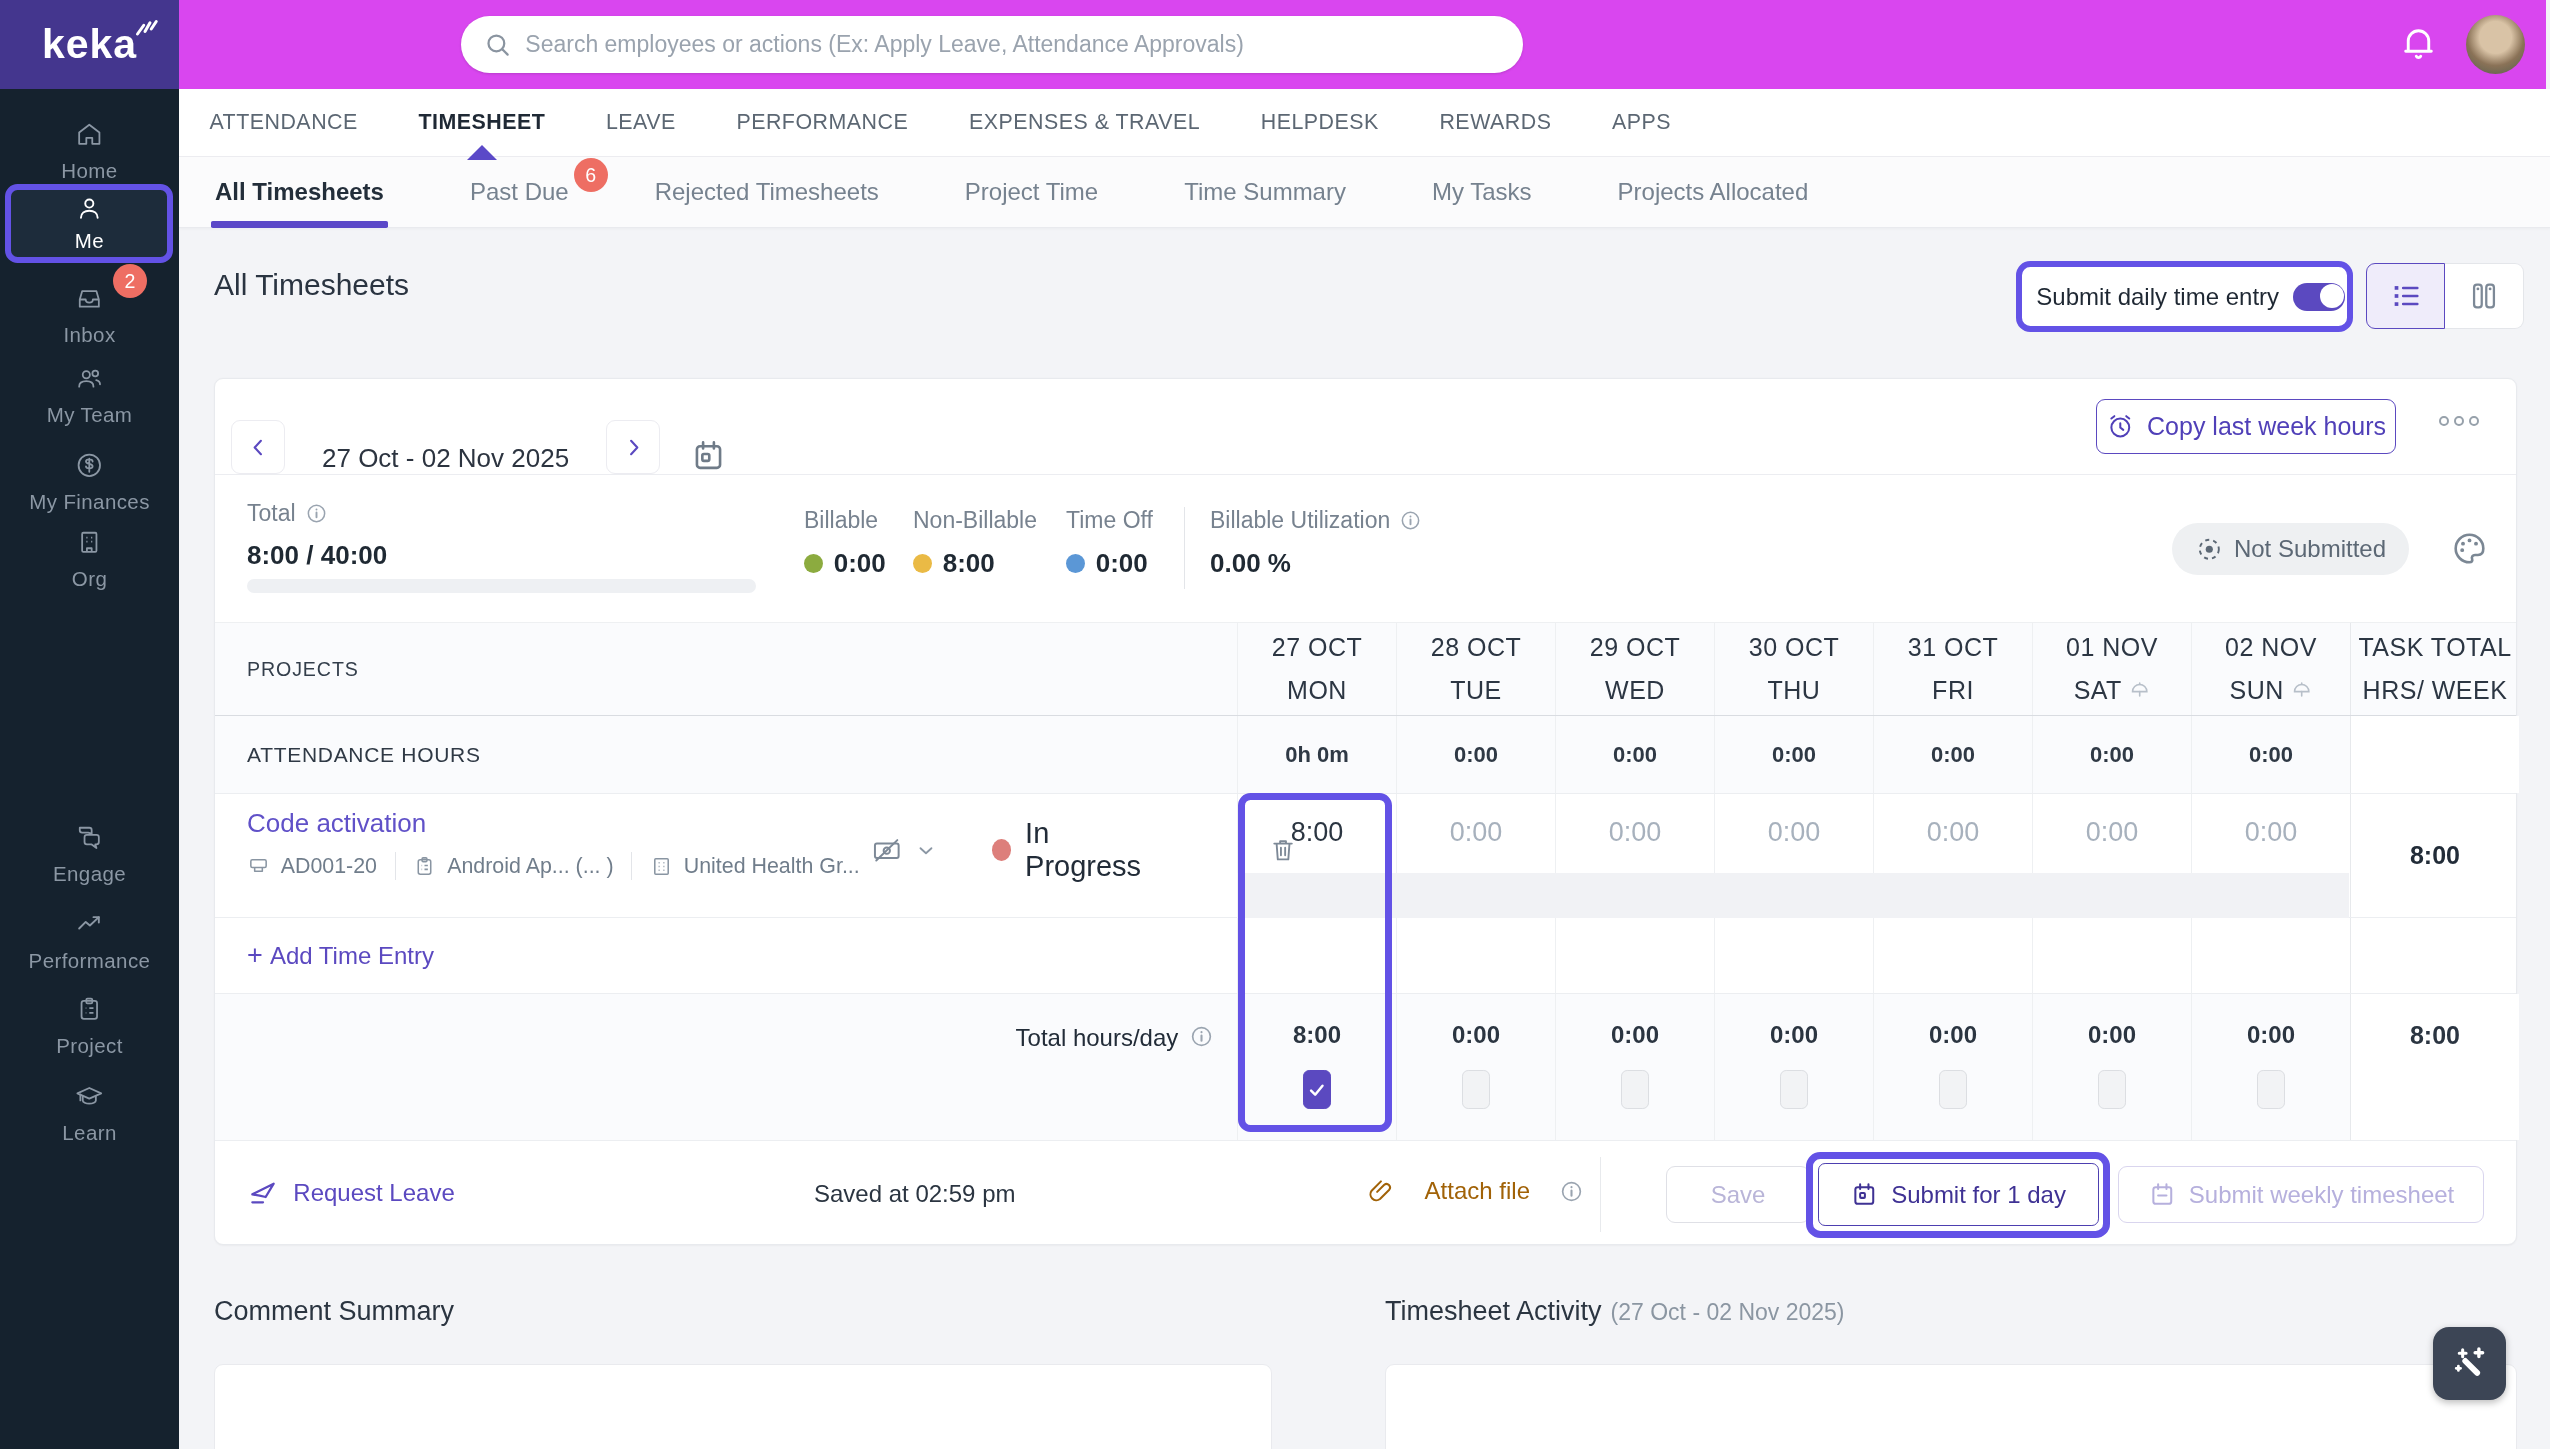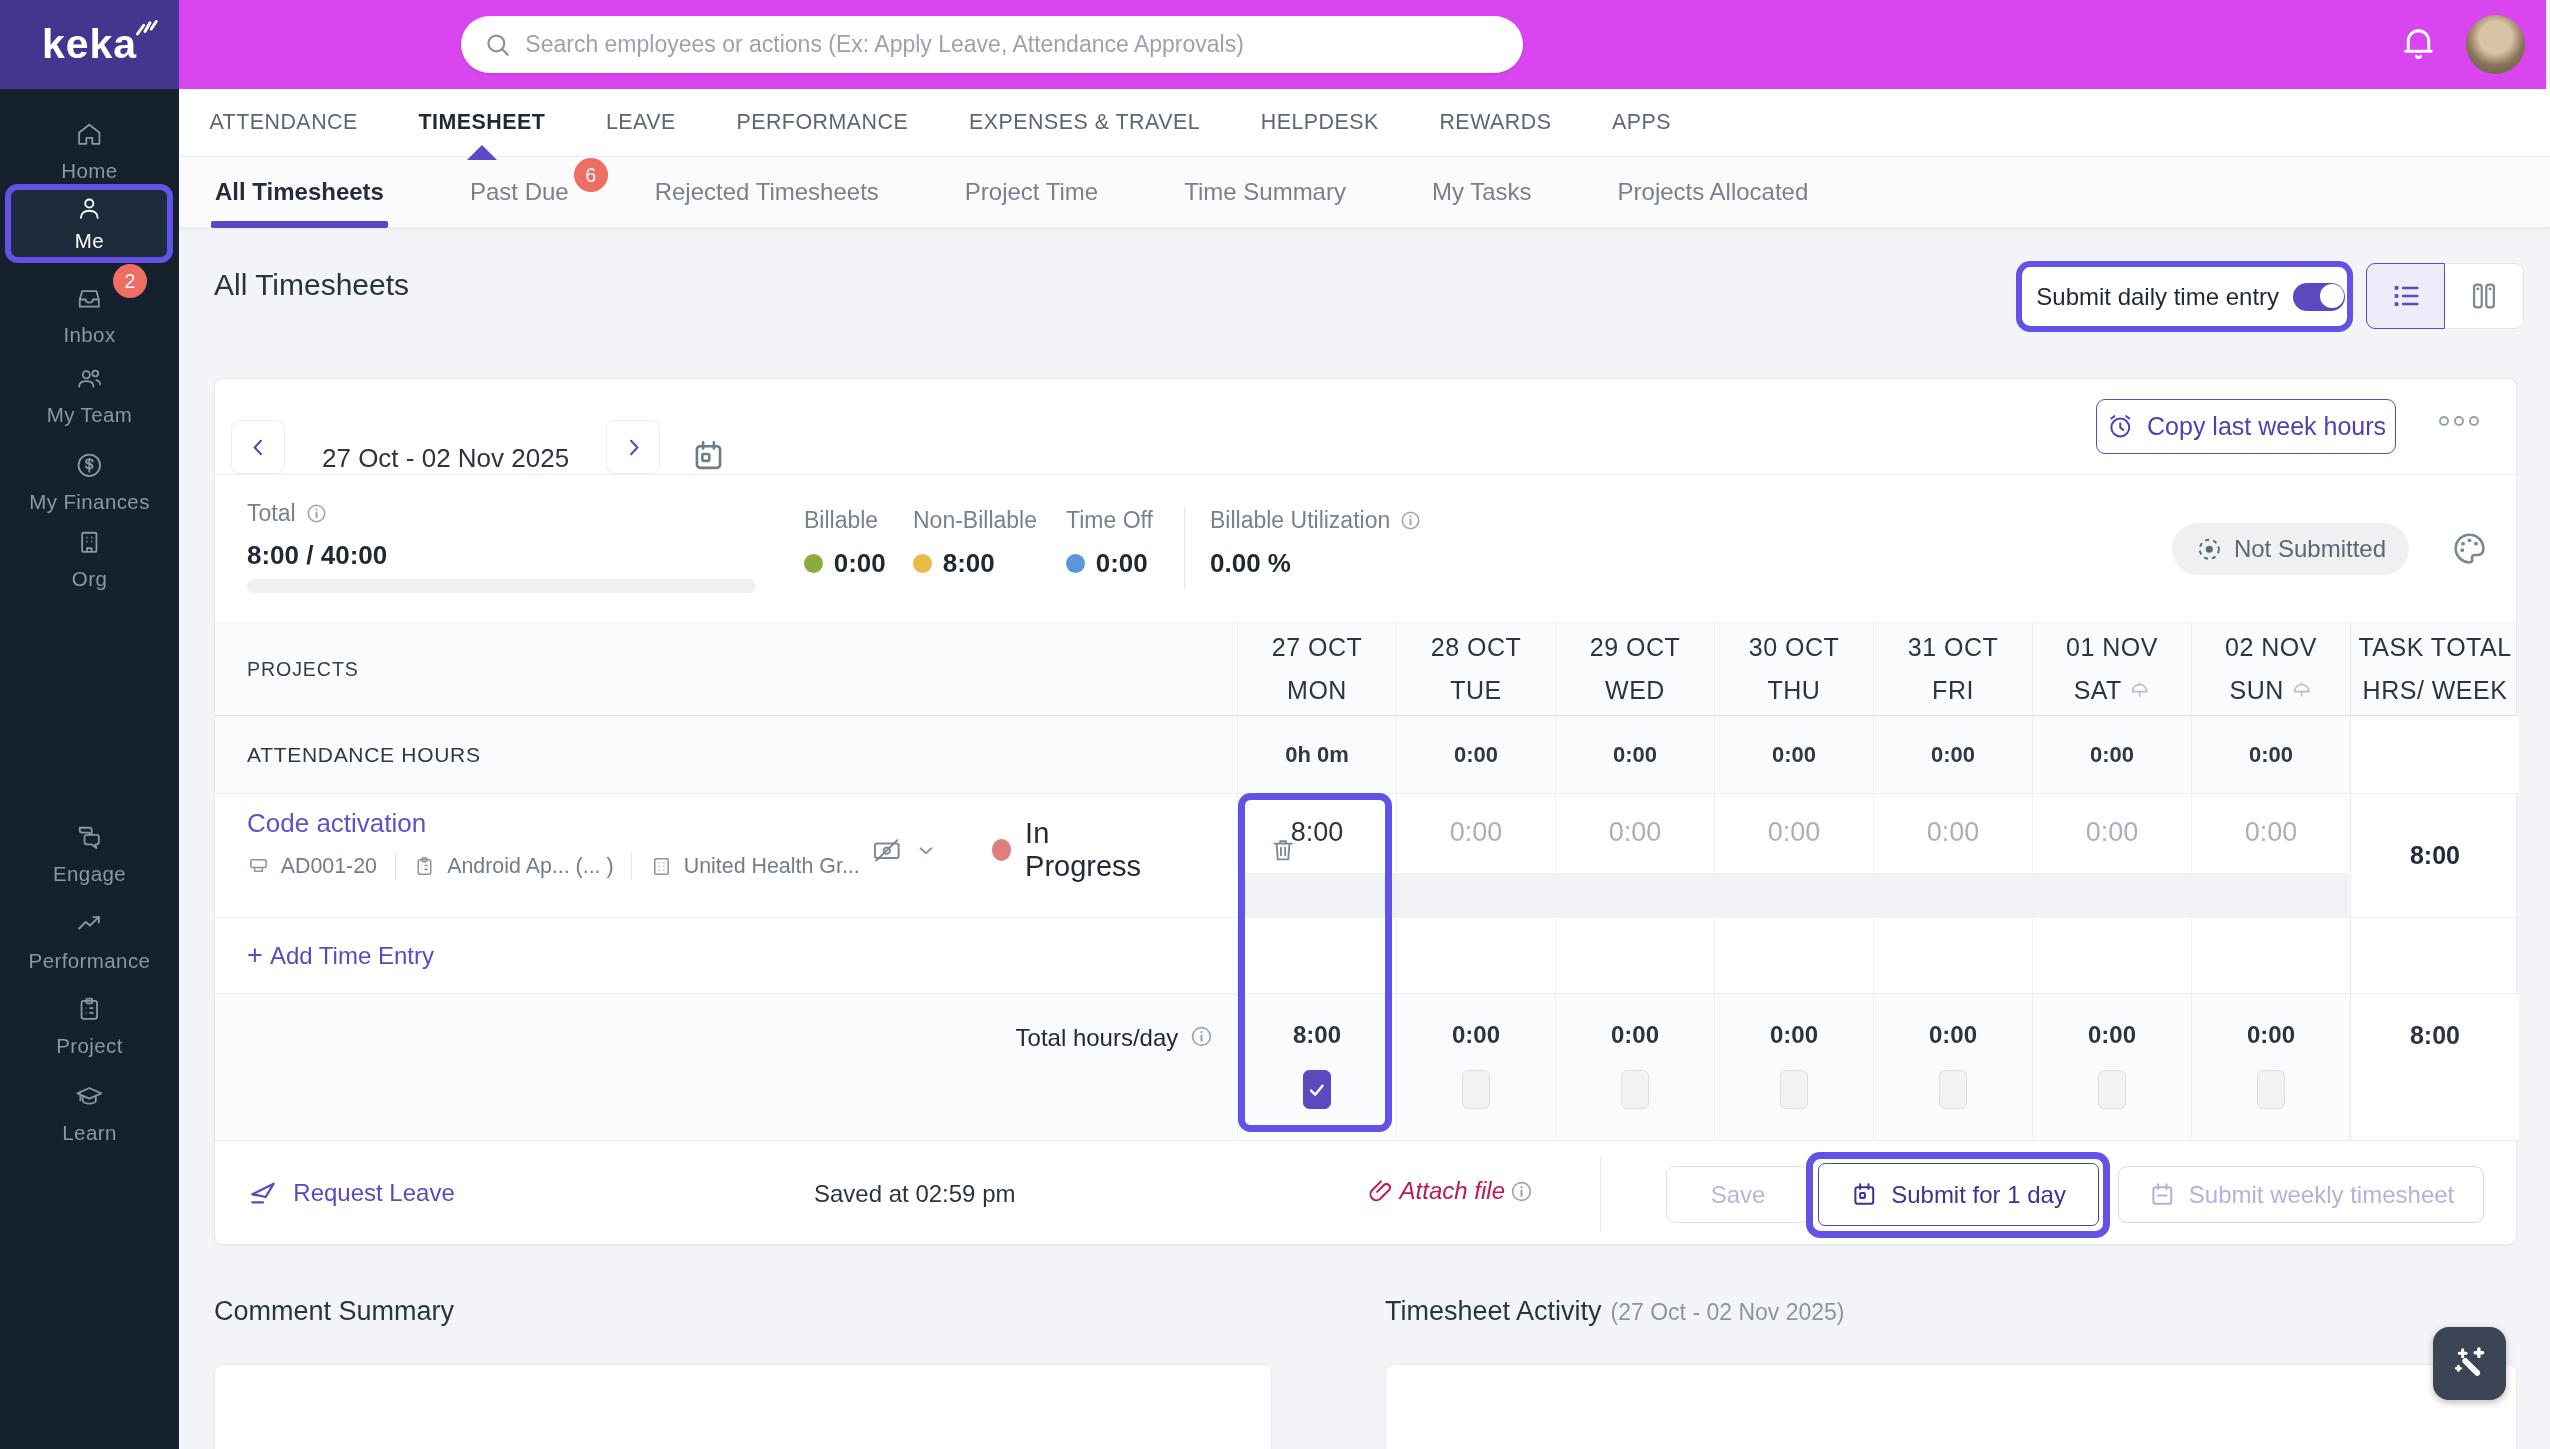--- a/index.html
+++ b/index.html
@@ -119,21 +119,21 @@
   .r-tot .dc { flex-direction:column; justify-content:flex-start; padding-top:27px; gap:21.4px; font-size:24px; font-weight:600; color:#2b3541; }
   .r-tot .tt { background:#fff; padding-top:27px; font-size:25px; font-weight:bold; justify-content:flex-start !important; }
   .chk { width:28.6px; height:39px; border-radius:6.2px; background:#f2f3f5; border:0.9px solid #dcdee2; display:flex; align-items:center; justify-content:center; cursor:pointer; }
   .chk.on { background:#5b49c0; border-color:#5b49c0; }
   .day-annot { position:absolute; left:1023px; top:414px; width:154px; height:339px; border:7.1px solid #6352e6; border-radius:12.5px; pointer-events:none; z-index:6; }
 
   
   .cfooter { position:absolute; left:0; top:761px; width:100%; height:106px; border-top:0.9px solid #eceef1; }
   .req-leave { position:absolute; left:32px; top:36px; display:flex; align-items:center; gap:14.3px; color:#5b49c0; font-size:24px; cursor:pointer; }
   .saved { position:absolute; left:599px; top:39px; font-size:24px; color:#2b3541; }
-  .attach { position:absolute; left:1152px; top:36px; display:flex; align-items:center; gap:4px; color:#be185d; font-size:24px; cursor:pointer;font-style:italic; }
+  .attach { position:absolute; left:1152px; top:36px; display:flex; align-items:center; gap:29px; color:#a16207; font-size:24px; cursor:pointer; }
   .f-div { position:absolute; left:1385px; top:16px; width:0.9px; height:75px; background:#e8eaed; }
   .btn-save { position:absolute; left:1451px; top:25px; width:144px; height:57px; border:0.9px solid #dfe0e6; border-radius:9px; background:#fff; color:#b9b5d8; font-size:24px; display:flex; align-items:center; justify-content:center; }
   .submit-annot { position:absolute; left:1591px; top:10.7px; width:304px; height:86px; border:7.1px solid #6352e6; border-radius:14.3px; background:#fff; padding:4.5px; }
   .btn-submit-day { width:100%; height:100%; border:1.8px solid #4d3fb0; border-radius:7.1px; background:#fff; color:#3f3294; font-size:24px; font-weight:500; display:flex; align-items:center; justify-content:center; gap:12.5px; cursor:pointer; }
   .btn-submit-week { position:absolute; left:1903px; top:25px; width:366px; height:57px; border:0.9px solid #d9d5ee; border-radius:9px; background:#fff; color:#b6b0dd; font-size:24px; display:flex; align-items:center; justify-content:center; gap:12.5px; }
 
   
   .sec-title { position:absolute; font-size:27px; font-weight:500; color:#2b3541; }
   .sec-sub { font-size:23px; font-weight:400; color:#8b96a2; margin-left:9px; }
   .comment-card { position:absolute; left:214px; top:1364px; width:1058px; height:107px; background:#fff; border:0.9px solid #e9eaee; border-radius:9px 9px 0 0; }

